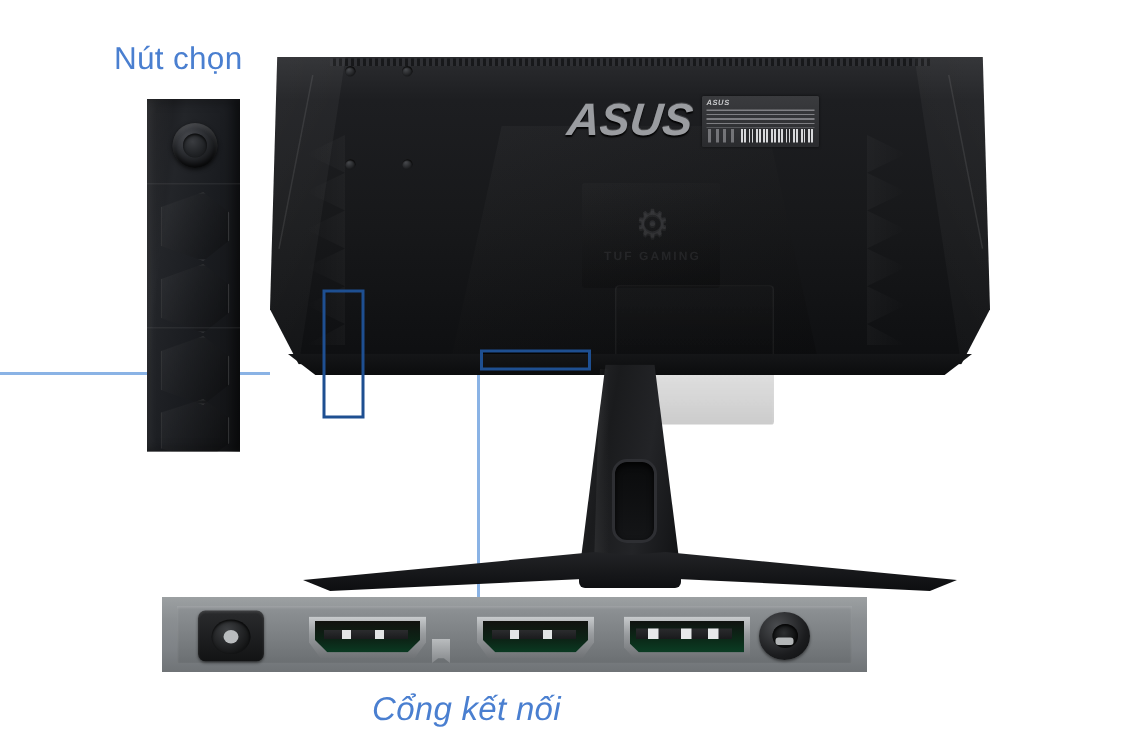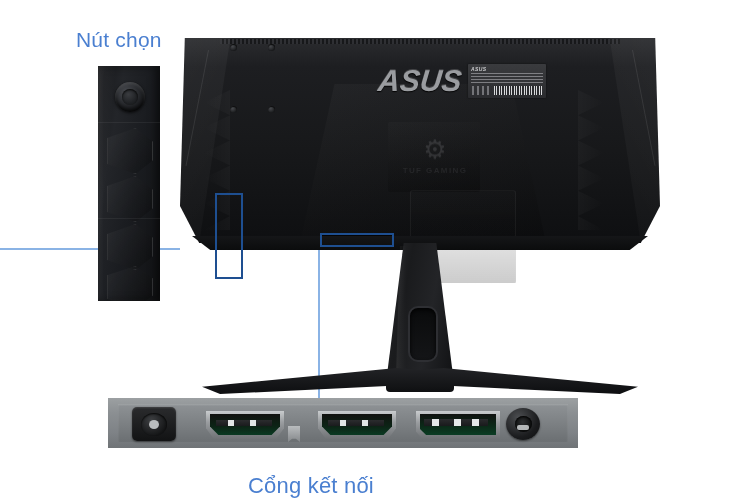--- a/index.html
+++ b/index.html
@@ -16,21 +16,21 @@
   .callout-label{
     position:absolute;
     color:#4a7fd0;
     font-size:21px;
     font-weight:400;
     letter-spacing:.2px;
     white-space:nowrap;
     font-family:"Liberation Sans", sans-serif;
   }
   #label-buttons{left:76px;top:28px;}
-  #label-ports{left:248px;top:473px;font-size:22px;}
+  #label-ports{left:248px;top:460px;font-size:22px;font-style:italic;}
 
   
   .leader{position:absolute;background:#8ab3e5;}
   #leader-buttons{left:0px;top:248px;width:180px;height:2px;}
   #leader-ports{left:318px;top:242px;width:2px;height:160px;}
 
   
   .hl-box{position:absolute;border:2px solid #1e4f91;box-sizing:border-box;}
   #hl-buttons{left:215px;top:193px;width:28px;height:86px;}
   #hl-ports{left:320px;top:233px;width:74px;height:14px;}

